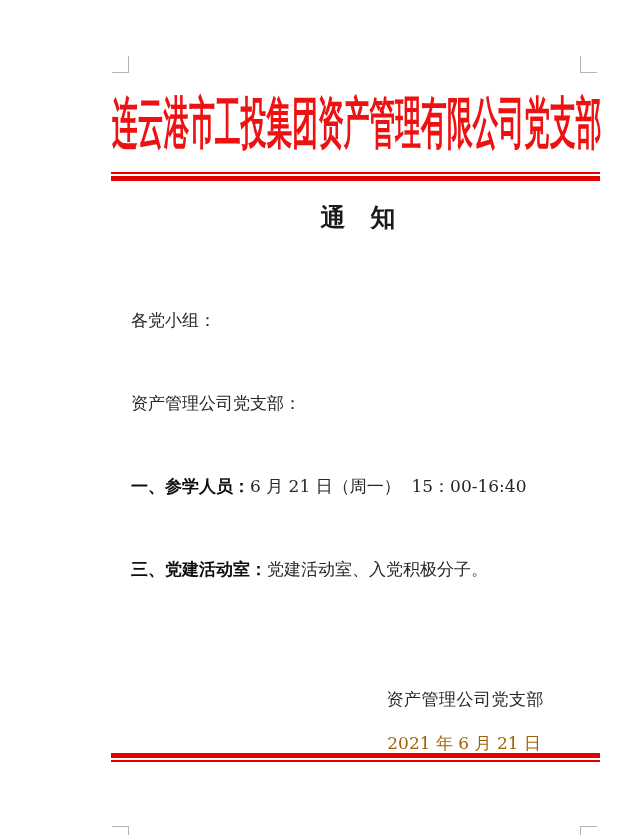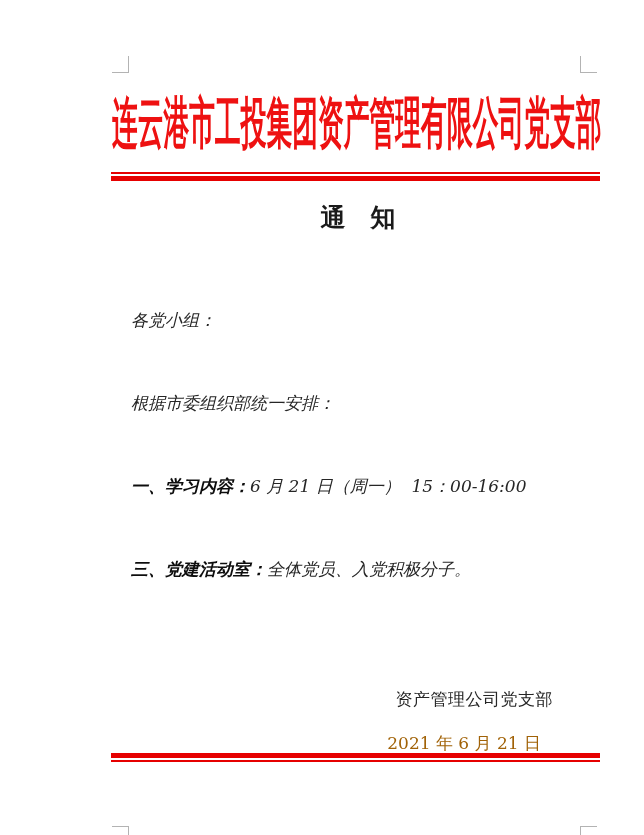--- a/index.html
+++ b/index.html
@@ -42,26 +42,26 @@
     position:absolute;left:0;top:201px;width:644px;
     text-align:center;font-size:25px;font-weight:bold;color:#1a1a1a;
     white-space:pre;
   }
   
   .body{
     position:absolute;left:95px;top:252px;width:470px;
     font-size:17px;line-height:27.6px;color:#262626;
     white-space:pre-wrap;
   }
-  .line{white-space:pre-wrap;font-style:italic;}
+  .line{white-space:pre-wrap;}
   .line.ind{text-indent:34px;}
   .lbl{font-weight:bold;color:#0d0d0d;}
   
   .sig-name{
-    position:absolute;top:688px;right:125px;
+    position:absolute;top:688px;right:134px;
     font-size:17px;color:#262626;letter-spacing:0.5px;white-space:pre;
   }
   .sig-date{
     position:absolute;top:732px;right:137px;
     font-size:17px;color:#a16207;white-space:pre;
   }
 </style>
 </head>
 <body>
 
@@ -76,23 +76,23 @@
 
   <div class="sep-top">
     <div class="thin"></div>
     <div class="thick"></div>
   </div>
 
   <div class="doc-title">通　知</div>
 
   <div class="body">
     <div class="line"><span class="lbl"></span><span>各党小组：</span></div>
-    <div class="line"><span class="lbl"></span><span>根据市委组织部统一安排：</span></div>
-    <div class="line"><span class="lbl">一、学习内容：</span><span>6 月 21 日（周一）  15：00-16:00</span></div>
-    <div class="line"><span class="lbl">三、党建活动室：</span><span>全体党员、入党积极分子。</span></div>
+    <div class="line"><span class="lbl"></span><span>资产管理公司党支部：</span></div>
+    <div class="line"><span class="lbl">一、参学人员：</span><span>6 月 21 日（周一）  15：00-16:40</span></div>
+    <div class="line"><span class="lbl">三、党建活动室：</span><span>党建活动室、入党积极分子。</span></div>
     
     
     
     
     
   </div>
 
   <div class="sig-name">资产管理公司党支部</div>
   <div class="sig-date">2021 年 6 月 21 日</div>
 

